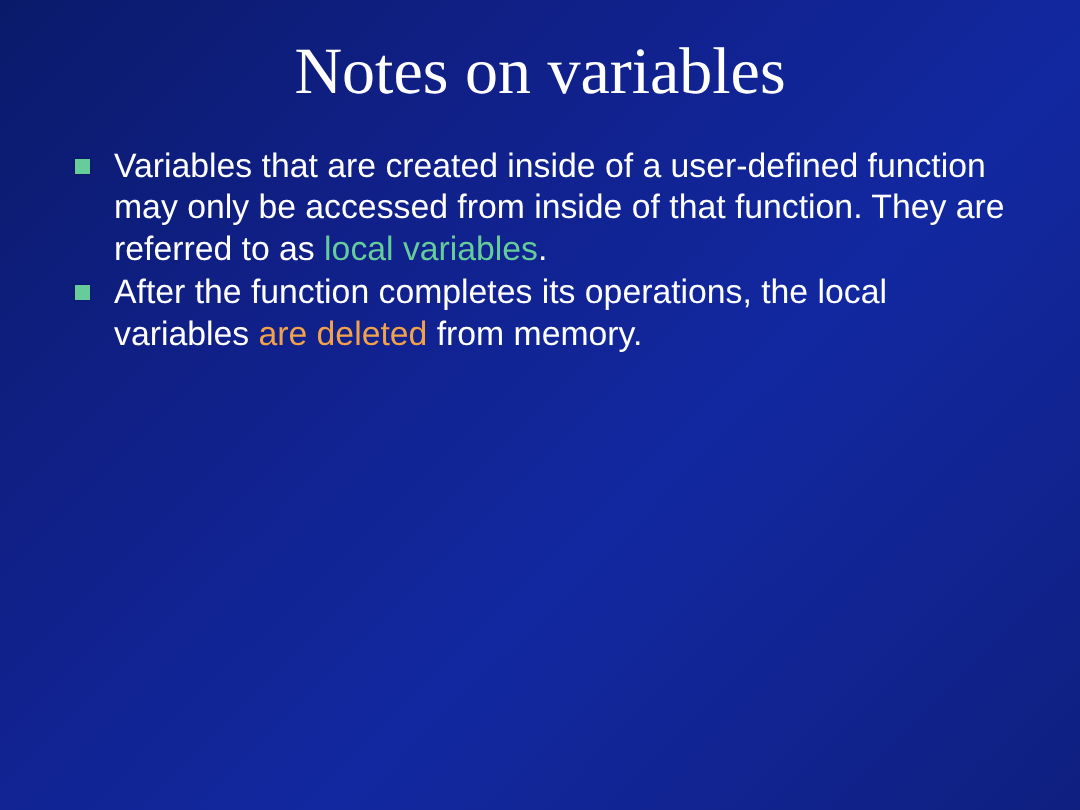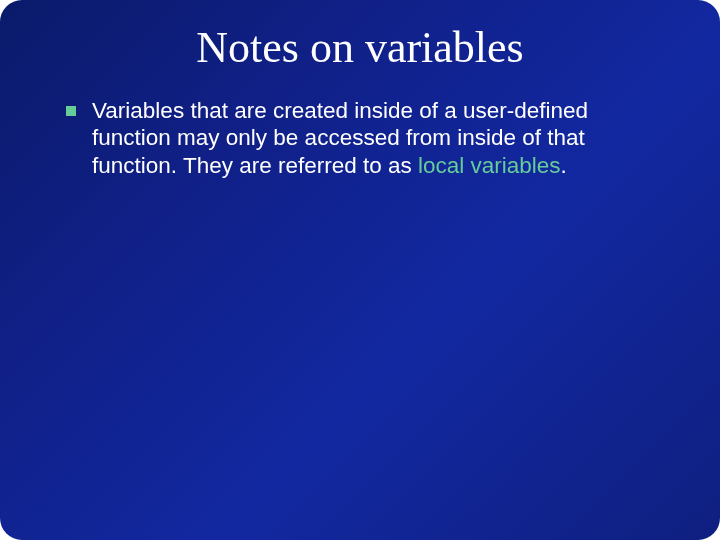--- a/index.html
+++ b/index.html
@@ -10,34 +10,33 @@
     overflow: hidden;
   }
   .slide {
     width: 720px;
     height: 540px;
     background: linear-gradient(135deg, #0a1a6a 0%, #102088 30%, #1228a0 60%, #0f1f80 100%);
     box-sizing: border-box;
     padding: 22px 40px 30px 40px;
     font-family: Verdana, Geneva, sans-serif;
     color: #ffffff;
-    border-radius: 22px;
   }
   .title {
     font-family: "Times New Roman", Times, serif;
     font-size: 44px;
     color: #ffffff;
     text-align: center;
     margin: 0 0 24px 0;
     font-weight: 400;
   }
   .bullets {
     list-style: none;
     padding: 0 6px 0 6px;
-    margin: 16px;
+    margin: 0;
   }
   .bullets li {
     position: relative;
     padding-left: 30px;
     font-size: 22.5px;
     line-height: 1.22;
     margin-bottom: 2px;
     color: #ffffff;
   }
   .bullets li::before {
@@ -55,14 +54,17 @@
 </style>
 </head>
 <body>
 
 <div class="slide">
   <h1 class="title">Notes on variables</h1>
   <ul class="bullets">
     <li>
       <span>Variables that are created inside of a user-defined function may only be accessed from inside of that function. They are referred to as </span><span class="hl-green">local variables</span><span>.</span>
     </li>
+    <li>
+      <span>After the function completes its operations, the local variables </span><span class="hl-orange">are deleted</span><span> from memory.</span>
+    </li>
   </ul>
 </div>
 
 </body></html>

